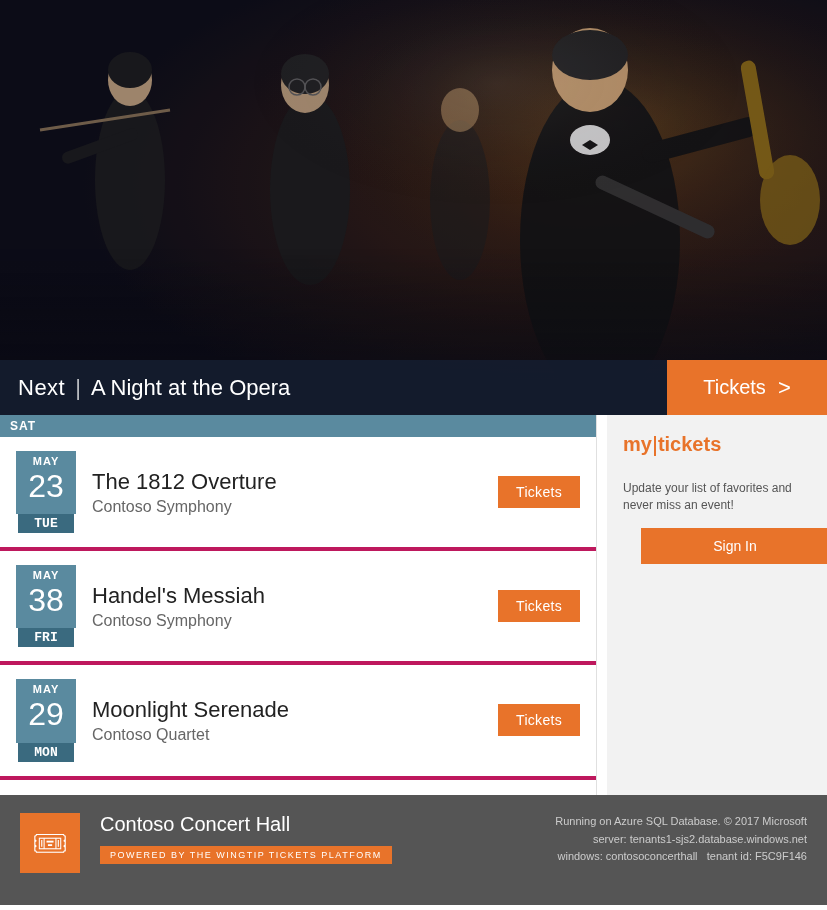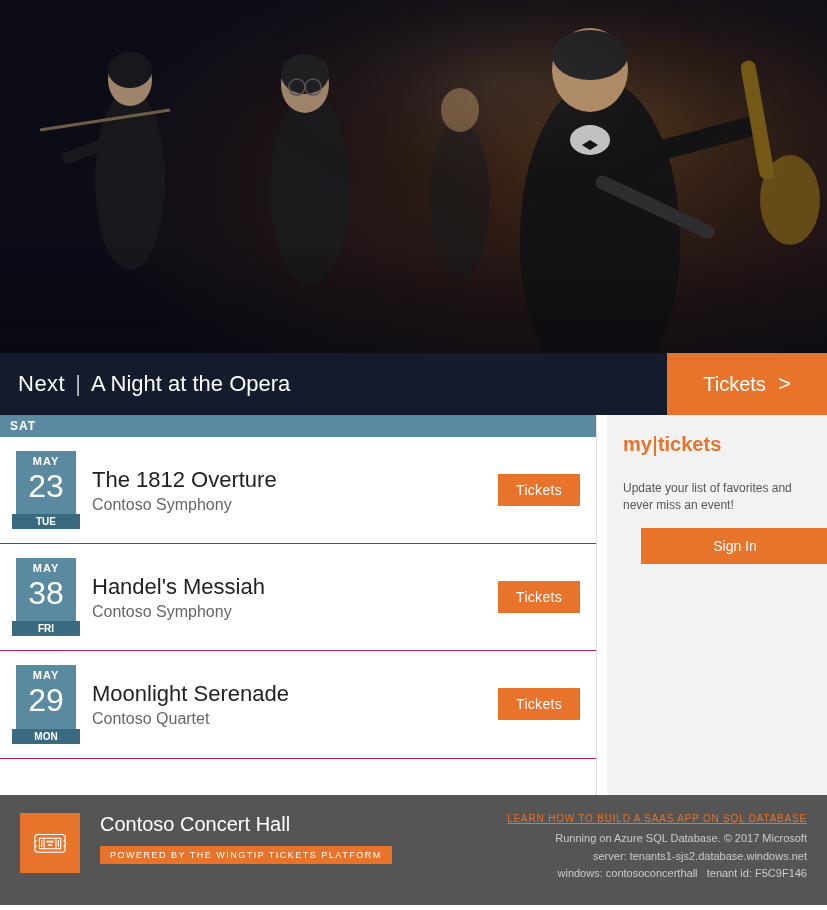--- a/index.html
+++ b/index.html
@@ -9,21 +9,21 @@
     .hero {
       position: relative;
       width: 100%;
       height: 415px;
       background: #1a1a2e;
       overflow: hidden;
     }
     .hero-bottom-bar {
       position: absolute;
       bottom: 0; left: 0; right: 0;
-      height: 62px;
+      height: 55px;
       background: rgba(20,30,48,0.88);
       display: flex;
       align-items: center;
     }
     .hero-next-label {
       color: #fff;
       font-size: 22px;
       font-weight: 300;
       padding-left: 18px;
       letter-spacing: 0.5px;
@@ -90,21 +90,21 @@
       font-size: 12px;
       font-weight: 600;
       letter-spacing: 1px;
       text-transform: uppercase;
     }
 
     .event-item {
       display: flex;
       align-items: center;
       padding: 14px 16px;
-      border-bottom: 1px solid #be185d;
+      border-bottom: 4px solid #be185d;
       gap: 16px;
     }
 
     .event-date-box {
       min-width: 60px;
       width: 60px;
       text-align: center;
       display: flex;
       flex-direction: column;
       align-items: center;
@@ -122,27 +122,28 @@
     .event-date-day {
       font-size: 32px;
       font-weight: 300;
       color: #fff;
       background: #5a8a9f;
       width: 60px;
       line-height: 1.1;
       padding-bottom: 10px;
     }
     .event-date-dow {
-      font-size: 10px;
+      font-size: 13px;
       font-weight: 700;
       text-transform: uppercase;
       color: #fff;
       background: #3a6a7f;
-      width: 68px;
+      width: 56px;
       padding: 2px 0;
+      font-family: Liberation Mono, monospace;
     }
 
     .event-info {
       flex: 1;
     }
     .event-name {
       font-size: 22px;
       font-weight: 300;
       color: #222;
       margin-bottom: 3px;
@@ -428,20 +429,19 @@
 
 <div class="footer">
   <div class="footer-logo">
     <span class="footer-logo-icon">🎟</span>
   </div>
   <div class="footer-brand">
     <div class="footer-brand-name">Contoso Concert Hall</div>
     <div class="footer-powered">POWERED BY THE WINGTIP TICKETS PLATFORM</div>
   </div>
   <div class="footer-info">
-    <a class="footer-saas-link">LEARN HOW TO BUILD A SAAS APP ON SQL DATABASE</a>
     <div class="footer-info-text">
       <span>Running on Azure SQL Database. © 2017 Microsoft</span><br>
       <span>server: tenants1-sjs2.database.windows.net</span><br>
       <span>windows: contosoconcerthall</span>&nbsp;&nbsp;&nbsp;<span>tenant id: F5C9F146</span>
     </div>
   </div>
 </div>
 
 </body></html>

